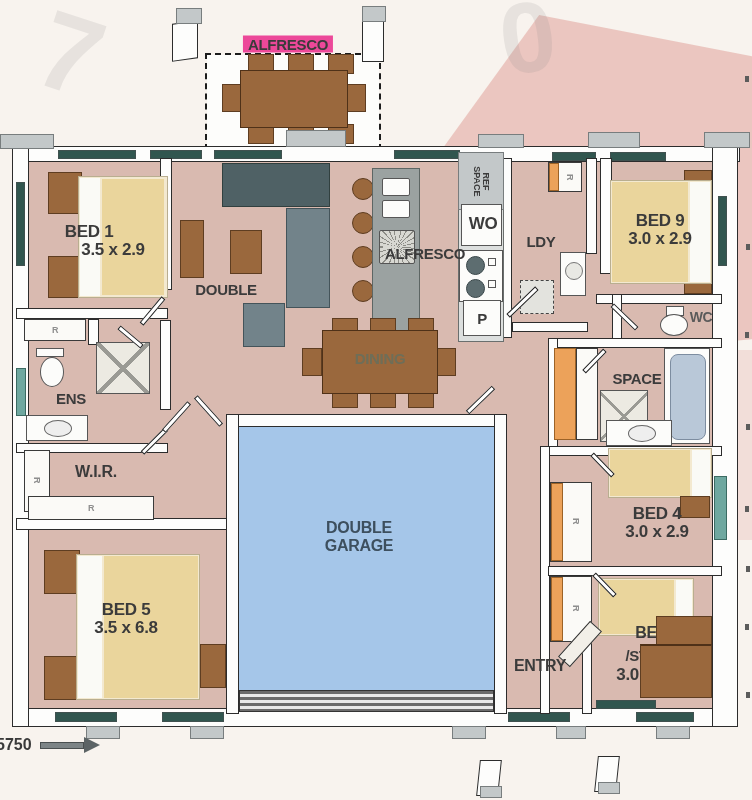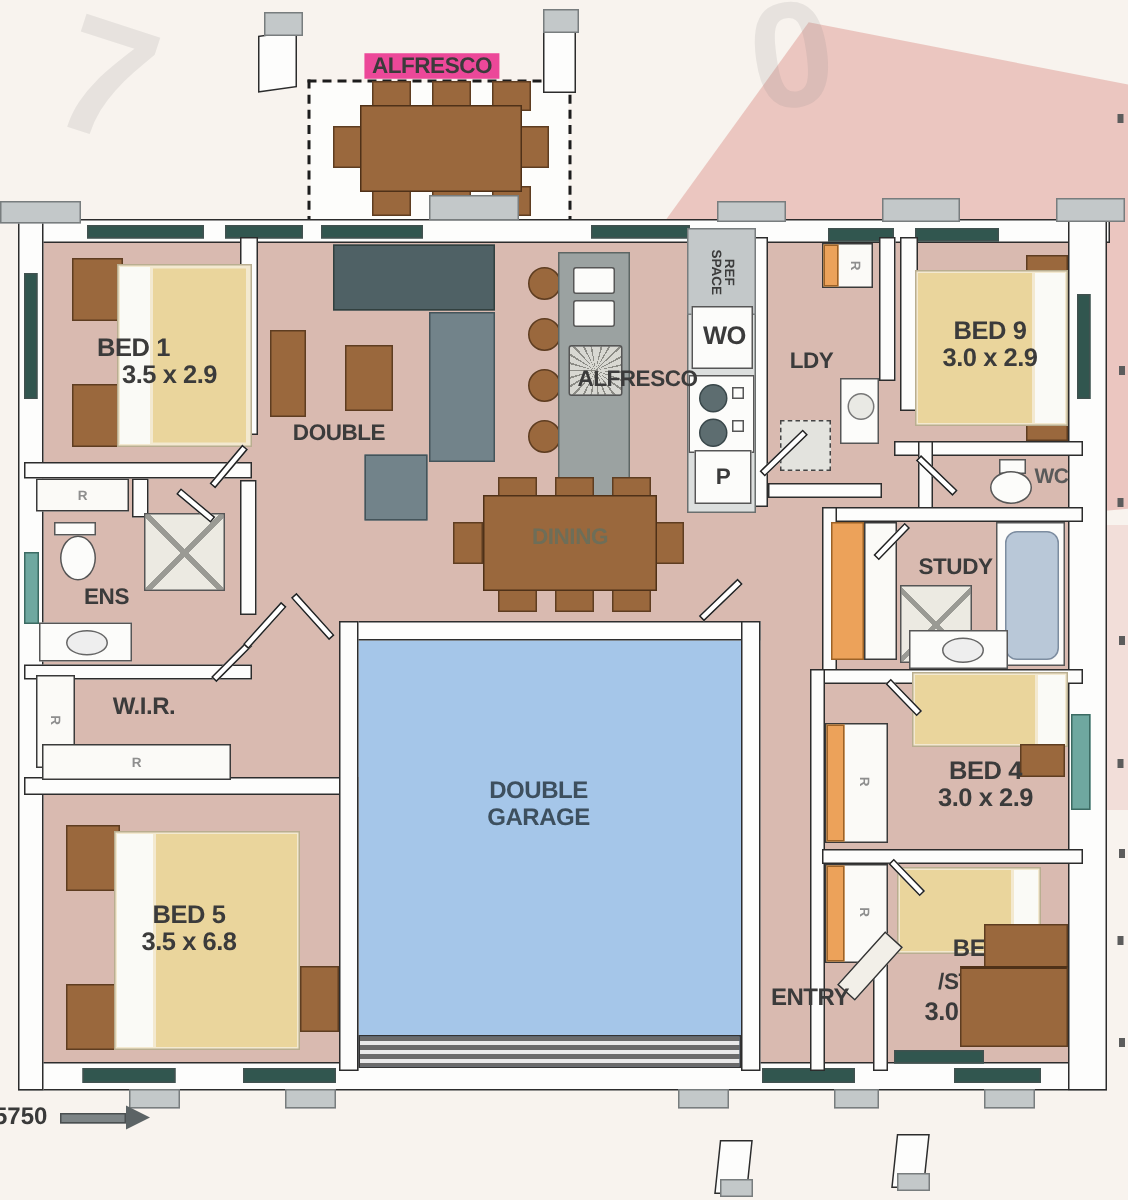--- a/index.html
+++ b/index.html
@@ -218,21 +218,21 @@
   <div class="abs" style="left:660px;top:314px;width:26px;height:20px;background:#fcfcfa;border:1px solid #565656;border-radius:50%;z-index:12;"></div>
   <div class="lbl" style="left:701px;top:317px;font-size:14px;color:#5a5a5a;z-index:42;">WC</div>
 
   <div class="orange" style="left:554px;top:348px;width:22px;height:92px;z-index:12;"></div>
   <div class="shelf" style="left:576px;top:348px;width:22px;height:92px;z-index:12;"></div>
   <div class="white-fix" style="left:664px;top:348px;width:46px;height:96px;z-index:12;"></div>
   <div class="abs" style="left:670px;top:354px;width:34px;height:84px;background:#b9c8d8;border:1px solid #7d8da0;border-radius:8px;z-index:13;"></div>
   <div class="shower" style="left:600px;top:390px;width:48px;height:52px;z-index:12;"></div>
   <div class="white-fix" style="left:606px;top:420px;width:66px;height:26px;z-index:13;"></div>
   <div class="abs" style="left:628px;top:425px;width:26px;height:15px;background:#eee;border:1px solid #666;border-radius:50%;z-index:14;"></div>
-  <div class="lbl" style="left:637px;top:378px;font-size:15px;z-index:42;">STUDY</div>
+  <div class="lbl" style="left:637px;top:378px;font-size:15px;z-index:42;">SPACE</div>
 
   <div class="white-fix" style="left:36px;top:348px;width:28px;height:9px;z-index:12;"></div>
   <div class="abs" style="left:40px;top:357px;width:22px;height:28px;background:#fcfcfa;border:1px solid #565656;border-radius:50%;z-index:12;"></div>
   <div class="shower" style="left:96px;top:342px;width:54px;height:52px;z-index:12;"></div>
   <div class="white-fix" style="left:26px;top:415px;width:62px;height:26px;z-index:12;"></div>
   <div class="abs" style="left:44px;top:420px;width:26px;height:15px;background:#eee;border:1px solid #666;border-radius:50%;z-index:13;"></div>
   <div class="lbl" style="left:71px;top:398px;font-size:15px;">ENS</div>
 
   <div class="shelf" style="left:24px;top:450px;width:26px;height:62px;z-index:11;"></div>
   <div class="lbl rlbl" style="left:37px;top:480px;transform:translate(-50%,-50%) rotate(90deg);z-index:41;">R</div>

